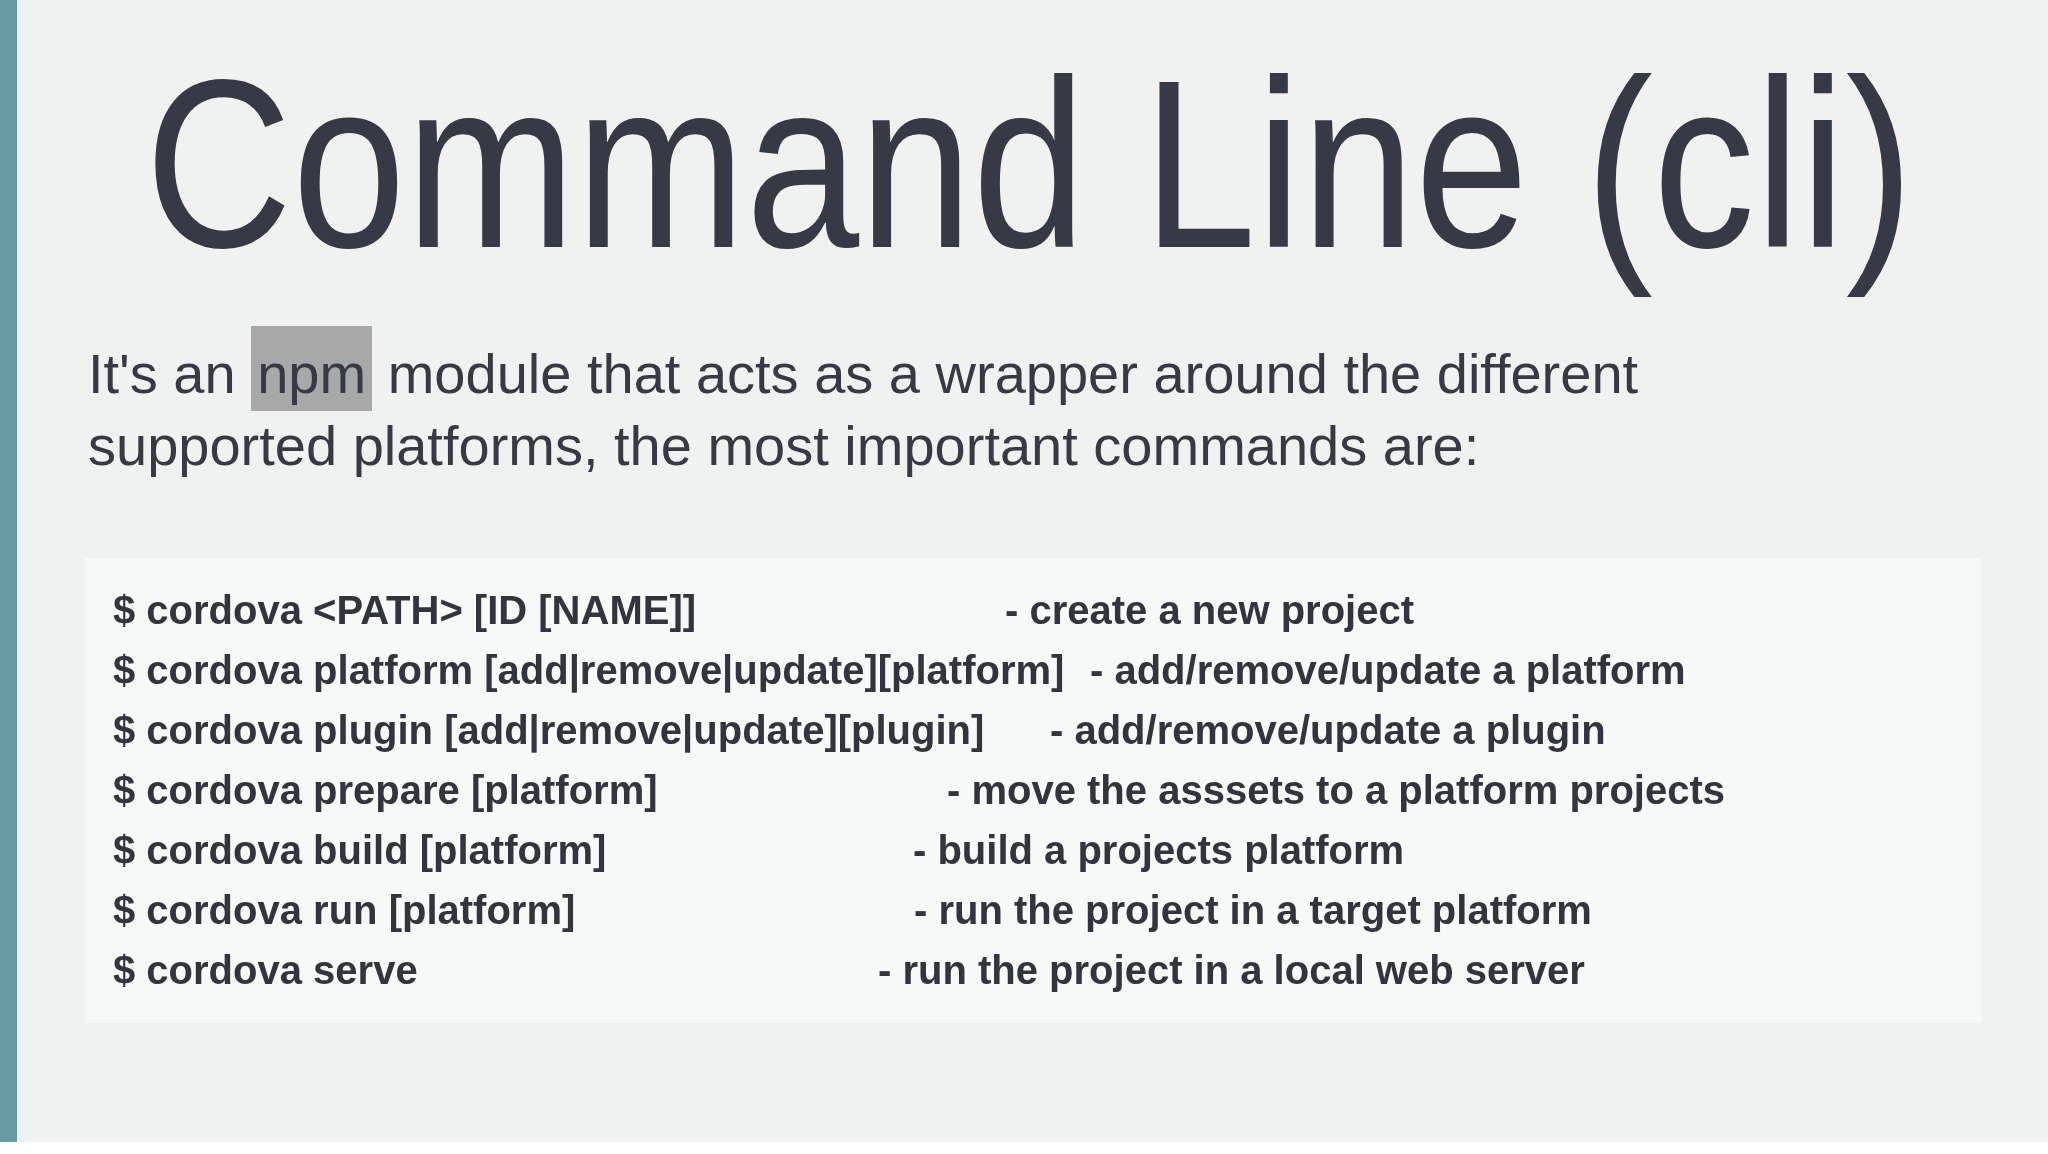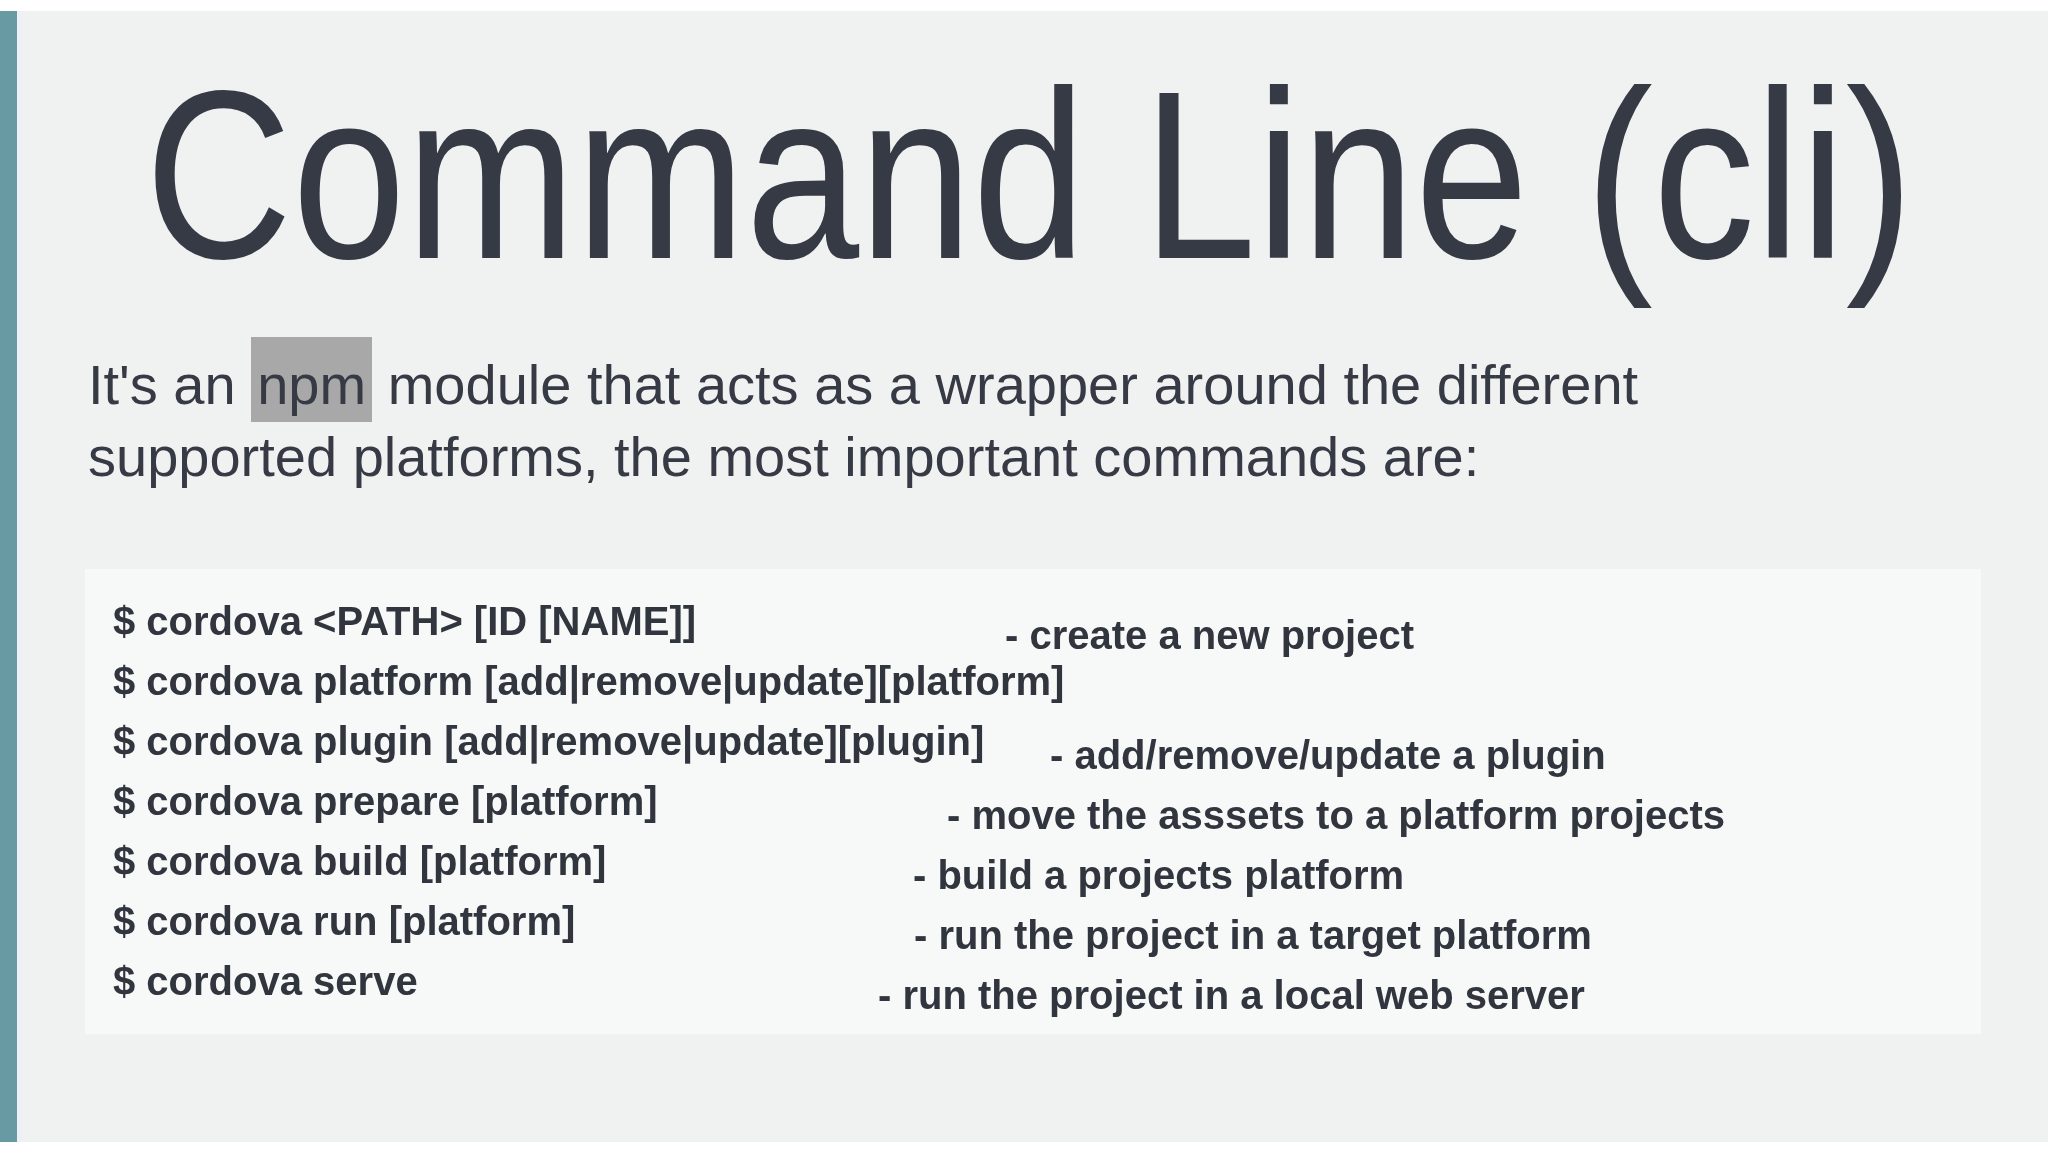--- a/index.html
+++ b/index.html
@@ -5,21 +5,21 @@
   * { margin: 0; padding: 0; box-sizing: border-box; }
   html, body { width: 2048px; height: 1154px; }
   body {
     background: #ffffff;
     font-family: "Liberation Sans", sans-serif;
     overflow: hidden;
     position: relative;
   }
   .slide {
     position: absolute;
-    left: 0; top: 11px;
+    left: 0; top: 0;
     width: 2048px;
     height: 1142px;
     background: #f0f1f1;
   }
   .accent-bar {
     position: absolute;
     left: 0; top: 0;
     width: 17px;
     height: 1142px;
     background: #689aa3;
@@ -75,21 +75,20 @@
     white-space: nowrap;
   }
   .code-row .cmd {
     position: absolute;
     left: 28px;
     top: 0;
   }
   .code-row .desc {
     position: absolute;
     top: 0;
-    margin-top: 14px;
   }
   .code-row:nth-child(1) .desc { left: 920px; }
   .code-row:nth-child(2) .desc { left: 1005px; }
   .code-row:nth-child(3) .desc { left: 965px; }
   .code-row:nth-child(4) .desc { left: 862px; }
   .code-row:nth-child(5) .desc { left: 828px; }
   .code-row:nth-child(6) .desc { left: 829px; }
   .code-row:nth-child(7) .desc { left: 793px; }
   .bottom-strip {
     position: absolute;
@@ -111,20 +110,21 @@
 
   <p class="intro"><span>It's an </span><span class="hl">npm</span><span> module that acts as a wrapper around the different</span><br><span>supported platforms, the most important commands are:</span></p>
 
   <div class="code-block" id="code-block">
       <div class="code-row">
         <span class="cmd">$ cordova &lt;PATH&gt; [ID [NAME]]</span>
         <span class="desc">- create a new project</span>
       </div>
       <div class="code-row">
         <span class="cmd">$ cordova platform [add|remove|update][platform]</span>
+        <span class="desc">- add/remove/update a platform</span>
       </div>
       <div class="code-row">
         <span class="cmd">$ cordova plugin [add|remove|update][plugin]</span>
         <span class="desc">- add/remove/update a plugin</span>
       </div>
       <div class="code-row">
         <span class="cmd">$ cordova prepare [platform]</span>
         <span class="desc">- move the asssets to a platform projects</span>
       </div>
       <div class="code-row">

